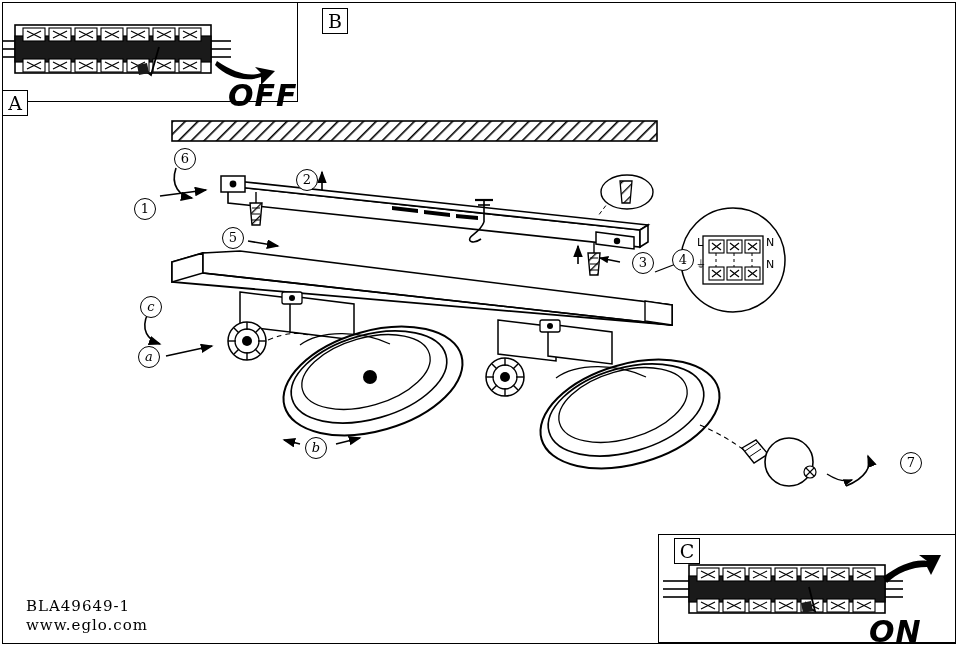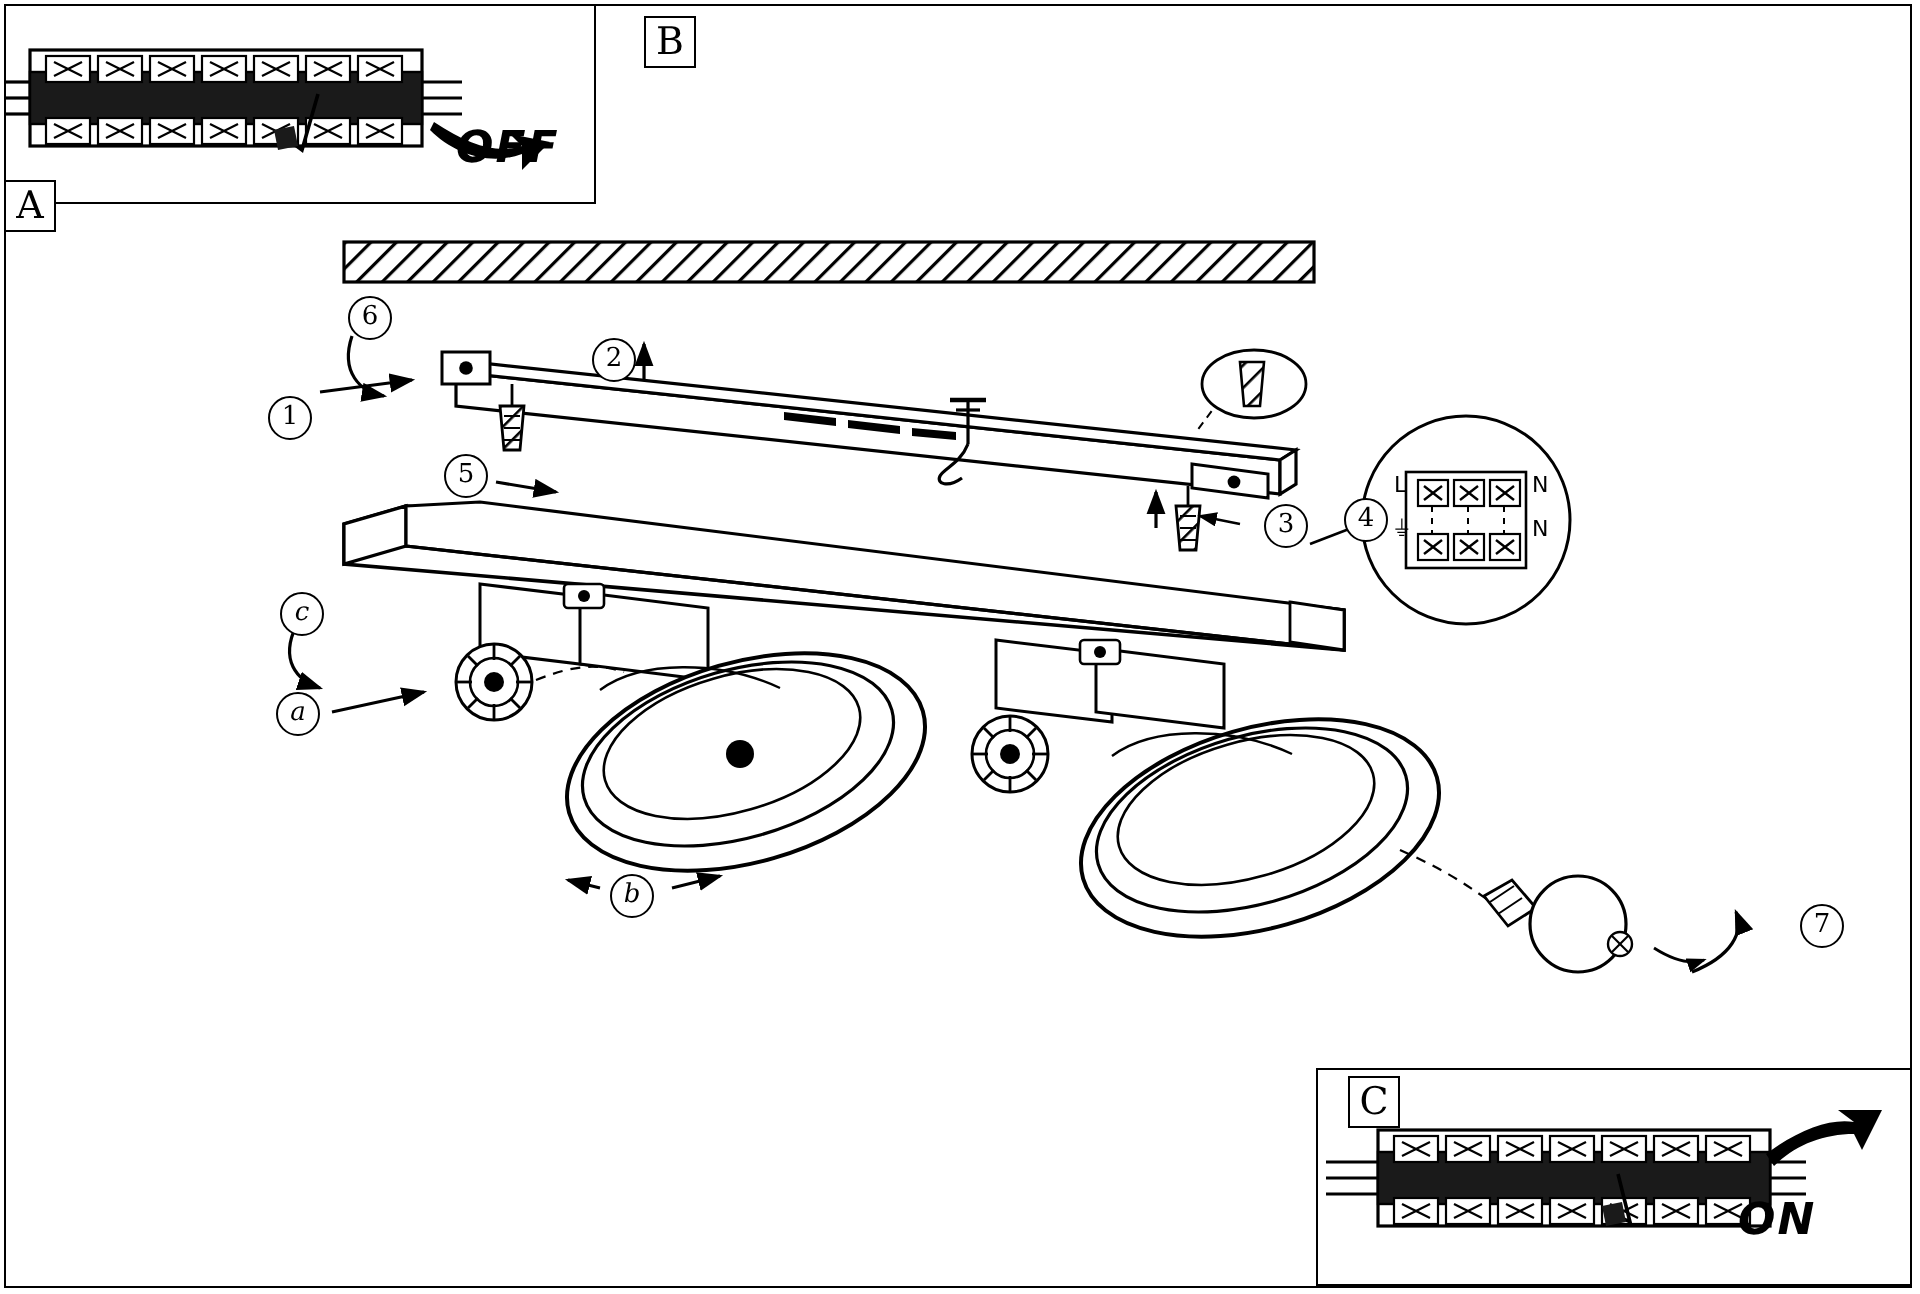--- a/index.html
+++ b/index.html
@@ -66,23 +66,24 @@
     height: 22px;
     font-size: 13px;
     line-height: 20px;
     font-style: italic;
   }
   .bigtext {
     position: absolute;
     font-family: "DejaVu Sans", sans-serif;
     font-weight: bold;
     font-style: italic;
-    font-size: 22px;
+    font-size: 30px;
     color: #000;
     letter-spacing: 1px;
+    margin-top: 16px;
   }
   .footer {
     position: absolute;
     left: 26px;
     bottom: 12px;
     font-family: "DejaVu Serif", serif;
     font-size: 15px;
     color: #000;
     line-height: 19px;
     letter-spacing: 1px;
@@ -464,14 +465,18 @@
       <path d="M142,68 l10,-2 l2,10 l-10,2 z" fill="#1a1a1a" stroke="none"></path>
 
       <g fill="#000">
         <path d="M224,42 C240,30 256,24 268,26 L260,20 L282,20 L272,40 L268,32 C252,32 238,38 228,48 Z"></path>
       </g>
     </svg>
   </div>
   <div class="panel-label" style="left:674px; top:538px;">C</div>
   <div class="bigtext" style="left:869px; top:598px;">ON</div>
 
+  <div class="footer">
+    <div>BLA49649-1</div>
+    <div>www.eglo.com</div>
+  </div>
 
 </div>
 
 </body></html>

